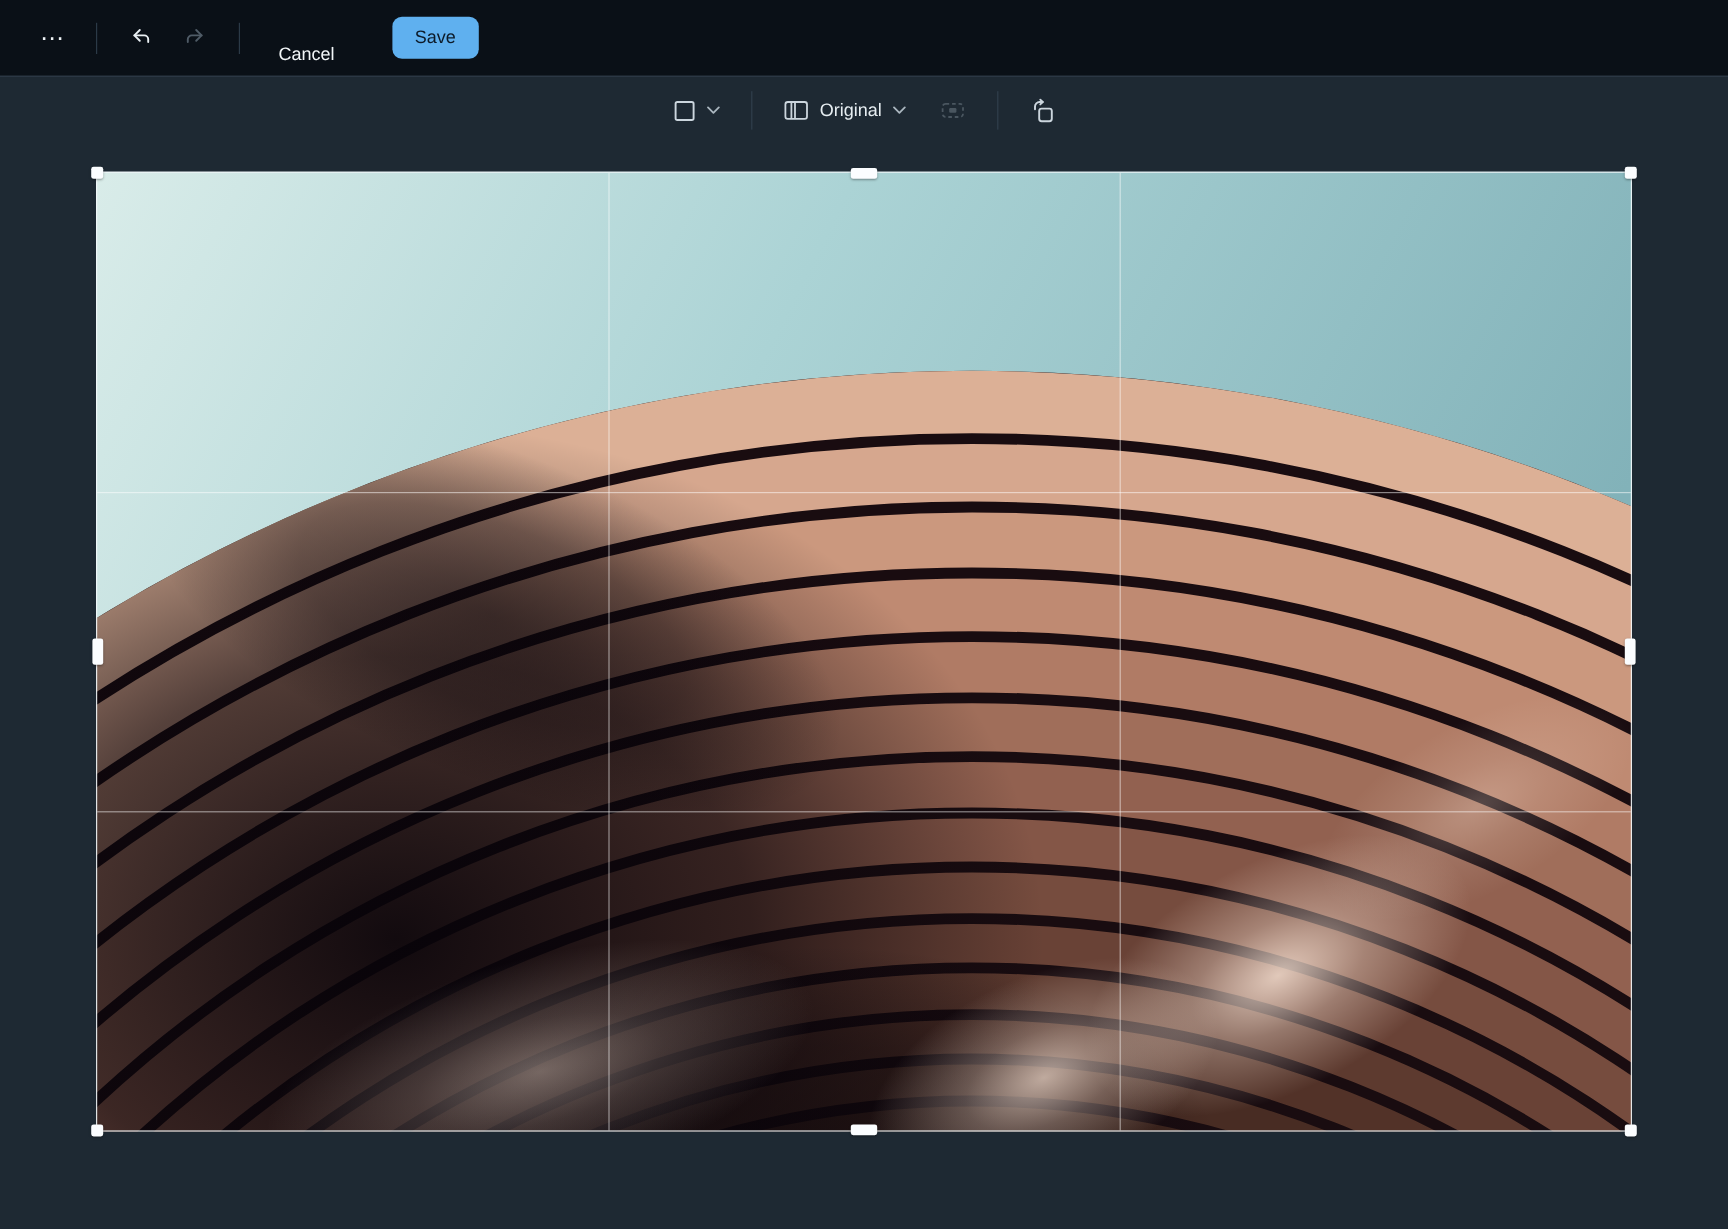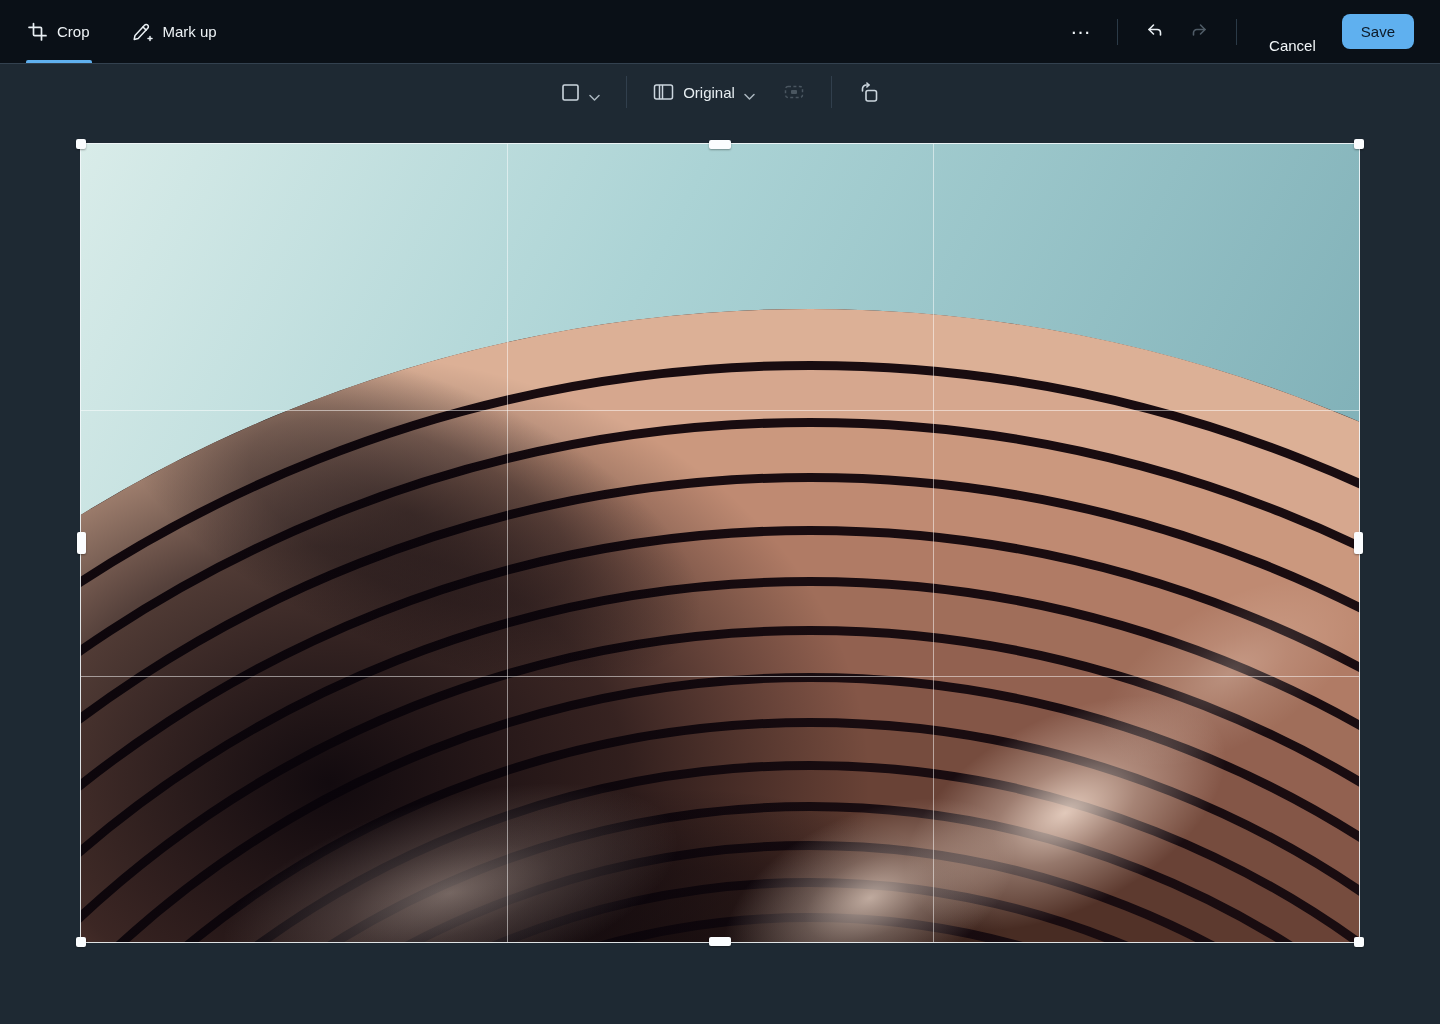--- a/index.html
+++ b/index.html
@@ -37,30 +37,30 @@
     width:36px; height:36px; display:flex; align-items:center; justify-content:center;
     border-radius:6px;
   }
   .icon-btn svg { stroke:#e9eff3; }
   .icon-btn.disabled svg { stroke:#4f5b66; }
   .more-glyph { font-size:21px; letter-spacing:1px; color:#eef3f6; line-height:0; padding-bottom:10px; }
   .vdiv { width:1px; height:26px; background:#2b3a47; margin:0 8px; }
   .cancel-btn { font-size:15px; color:#f2f6f8; padding:8px 14px;margin-top:28px; }
   .save-btn {
     font-size:15px; background:var(--accent-blue,#5fb0ef); color:var(--save-text,#0c1a28);
-    padding:9px 19px; border-radius:8px; margin-left:2px;
+    padding:9px 19px; border-radius:8px; margin-left:24px;
   }
 
   
   .crop-options {
     position:absolute; top:76px; left:0; right:0; height:32px;
     display:flex; align-items:center; justify-content:center; gap:16px; z-index:5;
   }
   .crop-options .vdiv { height:32px; background:#313f4d; margin:0 4px; }
-  .opt-btn { display:flex; align-items:flex-end; gap:9px; padding:4px 6px; color:#e6edf1; font-size:15px; }
+  .opt-btn { display:flex; align-items:center; gap:9px; padding:4px 6px; color:#e6edf1; font-size:15px; }
   .opt-btn svg { stroke:#ccd6de; }
   .opt-btn.disabled svg { stroke:#4a5660; }
   .opt-btn .chev { stroke:#aab6bf; }
 
   
   .crop-area { position:absolute; left:80px; top:143px; width:1280px; height:800px; }
   .photo-svg { position:absolute; inset:0; width:100%; height:100%; display:block; }
 
   .crop-selection {
     position:absolute; inset:0;
@@ -87,39 +87,20 @@
   .h-top { top:-4px; }
   .h-bottom { bottom:-4px; }
   .h-edge-v { width:9px; height:22px; top:calc(50% - 11px); }
   .h-left { left:-4px; }
   .h-right { right:-4px; }
 </style>
 </head>
 <body>
 
 <header class="topbar">
-  <div class="tabs">
-    <button class="tab active">
-      <svg width="19" height="19" viewBox="0 0 19 19" fill="none" stroke-width="1.7" stroke-linecap="round">
-        <path d="M5.5 1.5v11a1.2 1.2 0 0 0 1.2 1.2H18"></path>
-        <path d="M1 5.3h11.3a1.2 1.2 0 0 1 1.2 1.2V18"></path>
-      </svg>
-      <span>Crop</span>
-      <span class="tab-underline"></span>
-    </button>
-    <button class="tab">
-      <svg width="21" height="20" viewBox="0 0 21 20" fill="none" stroke-width="1.5" stroke-linecap="round" stroke-linejoin="round">
-        <path d="M3 13.5 12.5 3.2c.9-1 2.4-1 3.2-.1.9.9.9 2.3 0 3.2L6.2 16.5l-4 .9z"></path>
-        <path d="M11 5l3.2 3.1"></path>
-        <path d="M16 16.5h4M18 14.5v4"></path>
-      </svg>
-      <span>Mark up</span>
-
-    </button>
-  </div>
 
   <div class="actions">
     <button class="icon-btn">
       <span class="more-glyph">…</span>
     </button>
     <span class="vdiv"></span>
     <button class="icon-btn">
       <svg width="20" height="18" viewBox="0 0 20 18" fill="none" stroke-width="1.6" stroke-linecap="round" stroke-linejoin="round">
         <path d="M9.5 2 5 6.5l4.5 4.5"></path>
         <path d="M5 6.5h8.2a3.3 3.3 0 0 1 3.3 3.3V12"></path>

